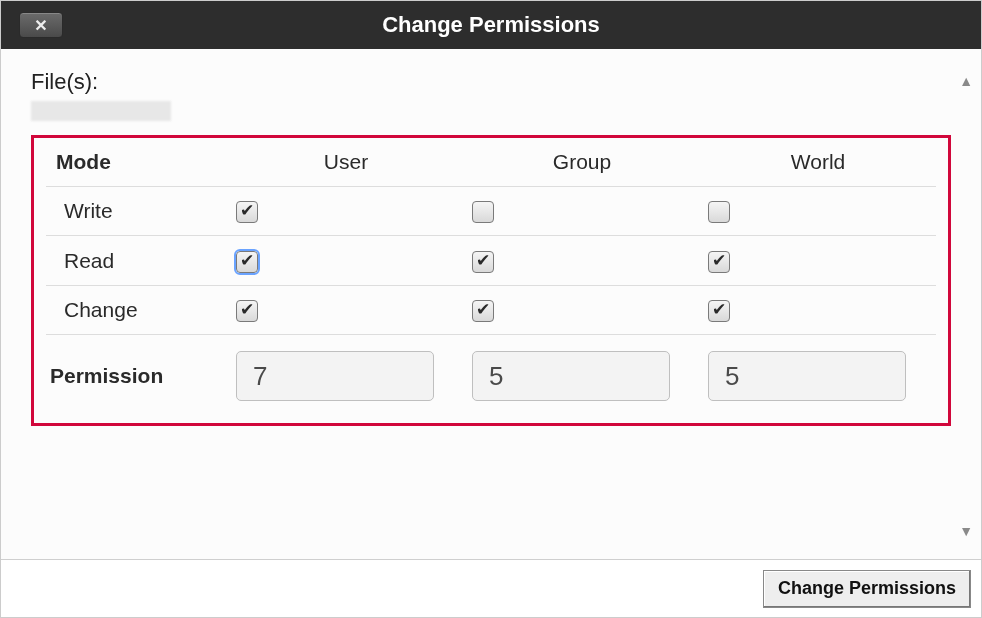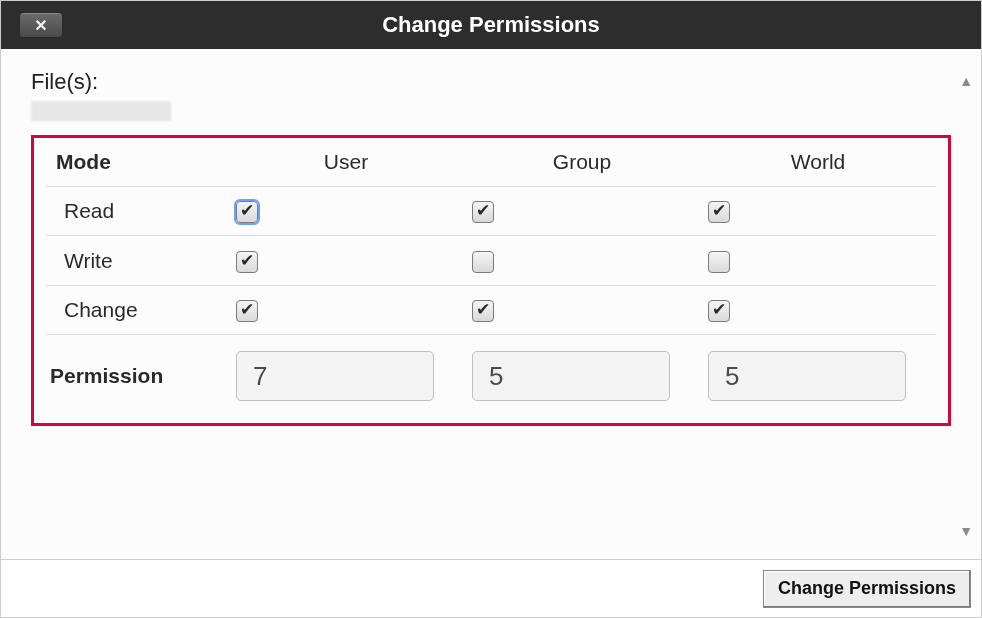--- a/index.html
+++ b/index.html
@@ -177,31 +177,31 @@
     <table class="perm-table">
       <tbody>
           <tr>
         <th style="width:22%">Mode</th>
         <th class="col-user" style="width:26%">User</th>
         <th class="col-group" style="width:26%">Group</th>
         <th class="col-world" style="width:26%">World</th>
       </tr>
 
       <tr>
+        <td>Write</td>
+        <td class="col-user"><span class="cb checked"></span></td>
+        <td class="col-group"><span class="cb"></span></td>
+        <td class="col-world"><span class="cb"></span></td>
+      </tr>
+
+      <tr>
         <td>Read</td>
         <td class="col-user"><span class="cb checked focused"></span></td>
         <td class="col-group"><span class="cb checked"></span></td>
         <td class="col-world"><span class="cb checked"></span></td>
-      </tr>
-
-      <tr>
-        <td>Write</td>
-        <td class="col-user"><span class="cb checked"></span></td>
-        <td class="col-group"><span class="cb"></span></td>
-        <td class="col-world"><span class="cb"></span></td>
       </tr>
 
       <tr>
         <td>Change</td>
         <td class="col-user"><span class="cb checked"></span></td>
         <td class="col-group"><span class="cb checked"></span></td>
         <td class="col-world"><span class="cb checked"></span></td>
       </tr>
 
       <tr class="permission-row">

